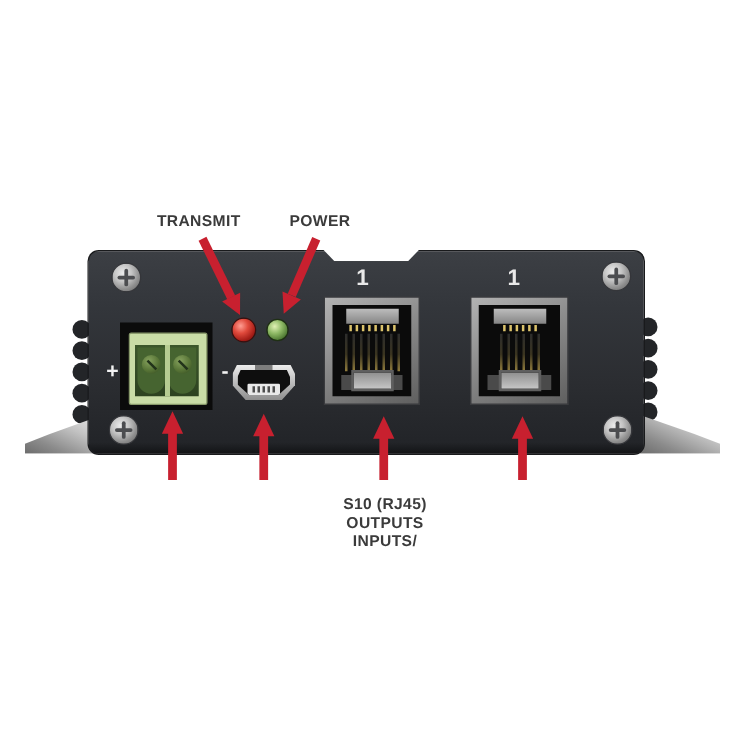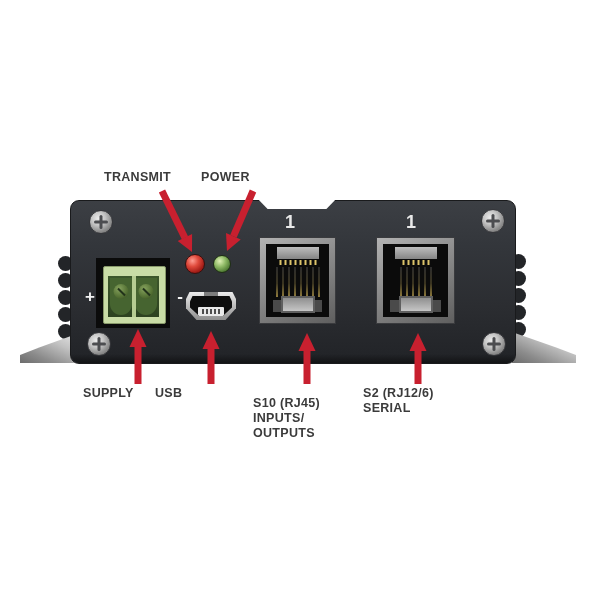--- a/index.html
+++ b/index.html
@@ -1,20 +1,20 @@
 <!DOCTYPE html>
 <html><head>
 <meta charset="utf-8">
 <style>
   html,body{margin:0;padding:0;background:#fff;}
   .stage{position:relative;width:600px;height:600px;background:#fff;overflow:hidden;
          font-family:"Liberation Sans", sans-serif;}
 
   
-  .callout{position:absolute;text-align:left;color:#3b3b3b;font-weight:bold;
+  .callout{position:absolute;text-align:center;color:#3b3b3b;font-weight:bold;
            font-size:12.5px;line-height:15px;letter-spacing:.3px;}
 
   
   .fin{position:absolute;width:15px;height:15px;background:#232528;border-radius:8px;z-index:0;}
   .wing{position:absolute;z-index:0;background:linear-gradient(205deg,#f2f2f2 0%,#c2c2c2 40%,#8b8b8b 75%,#6c6c6c 100%);}
   .wing.left{left:20px;top:330px;width:62px;height:33px;
              clip-path:polygon(100% 6%,32% 52%,0 76%,0 100%,100% 100%);}
   .wing.right{left:512px;top:330px;width:64px;height:33px;
               clip-path:polygon(0 6%,68% 52%,100% 76%,100% 100%,0 100%);}
   .panel{position:absolute;left:70px;top:200px;width:444px;height:162px;border-radius:9px;
@@ -210,33 +210,27 @@
           <b></b>
           <b></b>
       </div>
       <div class="rj-step l"></div>
       <div class="rj-step r"></div>
       <div class="rj-latch"></div>
     </div>
   </div>
 
   <div class="callout" style="left:83px;top:386px;width:110px;">
-    <div>SUPPLY</div>
   </div>
   <div class="callout" style="left:155px;top:386px;width:110px;">
-    <div>USB</div>
   </div>
   <div class="callout" style="left:253px;top:396px;width:110px;">
     <div>S10 (RJ45)</div>
+    <div>OUTPUTS</div>
     <div>INPUTS/</div>
-    <div>OUTPUTS</div>
-  </div>
-  <div class="callout" style="left:363px;top:386px;width:110px;">
-    <div>S2 (RJ12/6)</div>
-    <div>SERIAL</div>
   </div>
 
   <svg class="arrows" viewBox="0 0 600 600">
     <g fill="#c8202f" stroke="#c8202f">
 
       <g>
         <line x1="162" y1="191" x2="185" y2="238" stroke-width="7" stroke="#c8202f" fill="none"></line>
         <polygon points="192,252 177.7,241.1 192.1,234.1" stroke="none"></polygon>
       </g>
 

